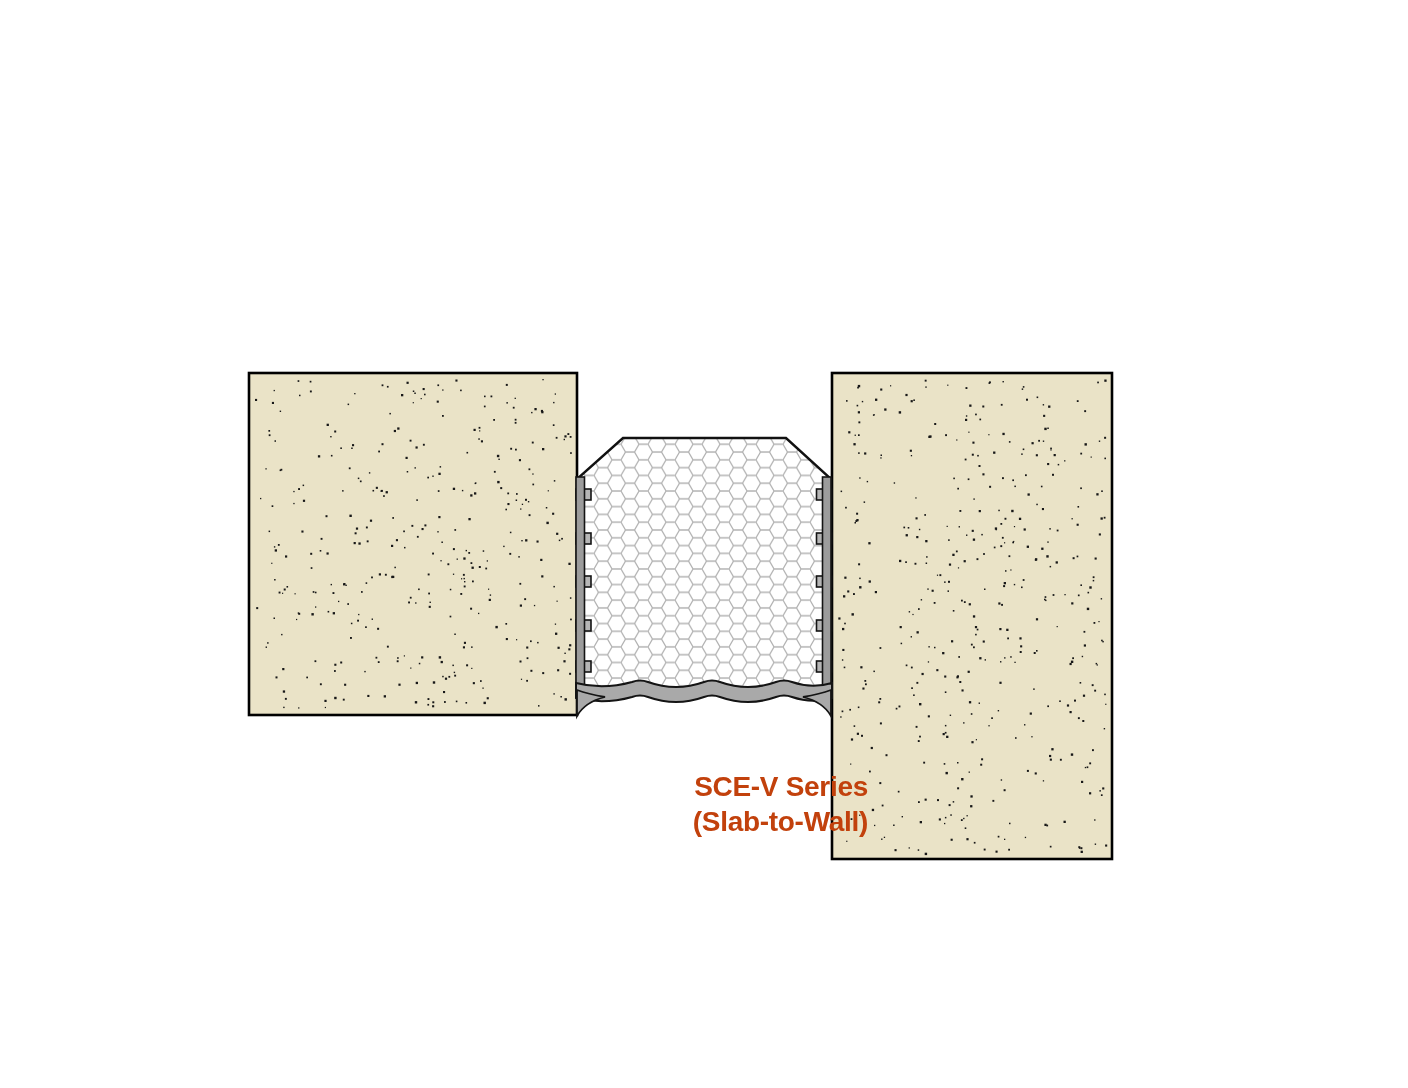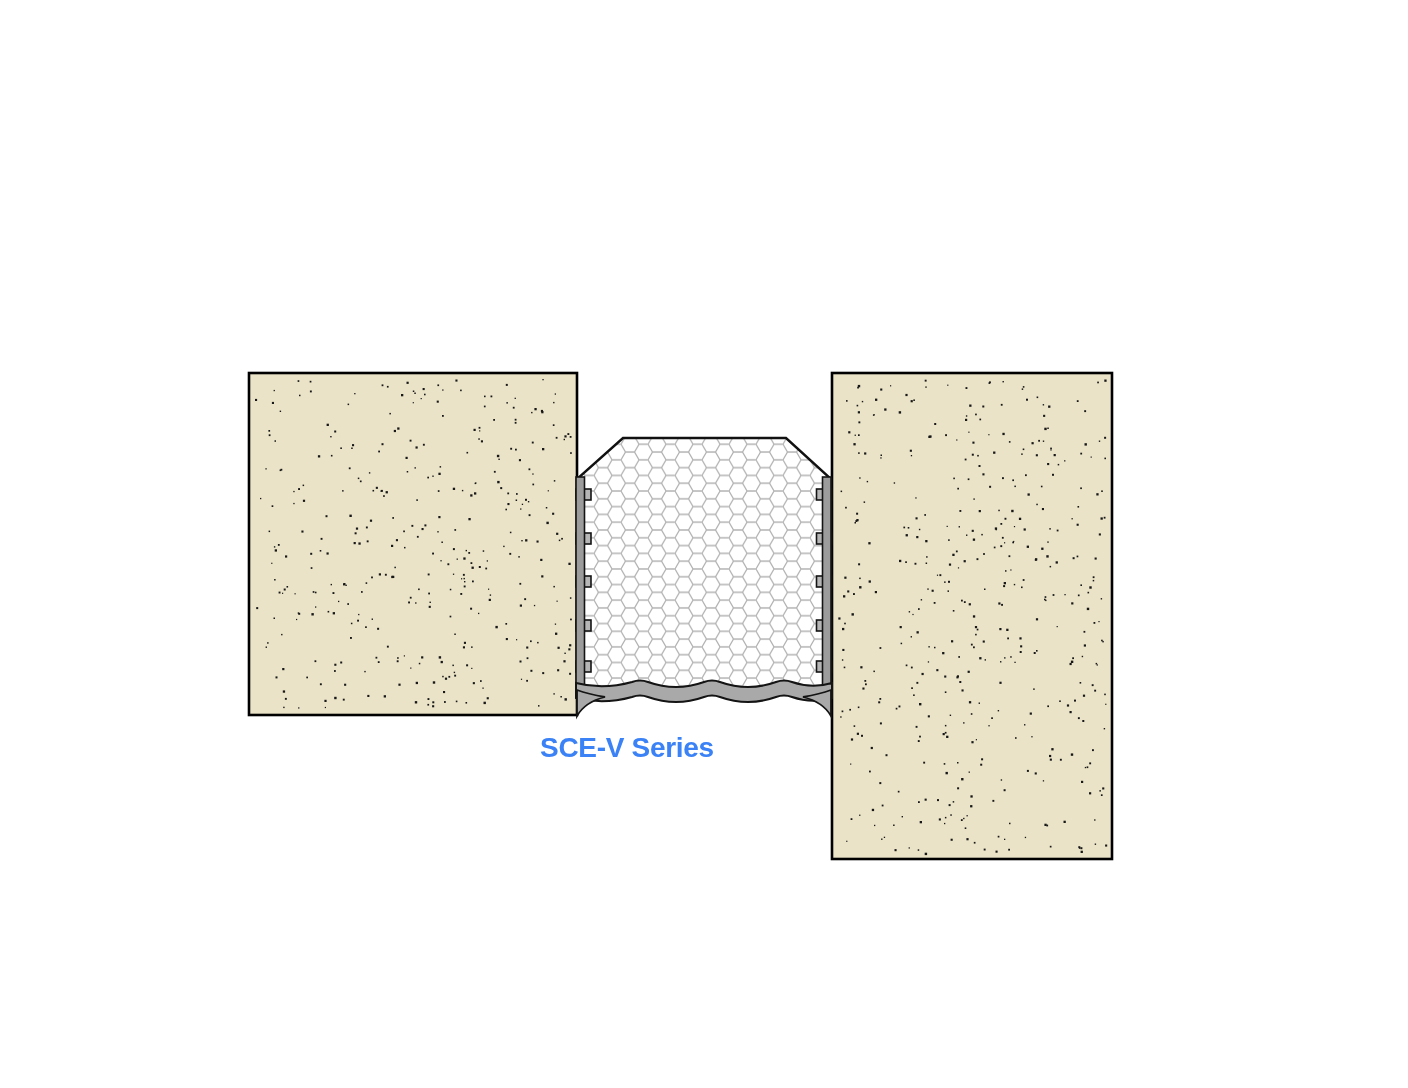--- a/index.html
+++ b/index.html
@@ -16,28 +16,28 @@
     overflow: hidden;
   }
   .diagram-svg {
     position: absolute;
     left: 0;
     top: 0;
   }
   .caption {
     position: absolute;
     left: 540px;
-    top: 730px;
+    top: 769px;
     width: 328px;
-    text-align: left;
+    text-align: right;
     font-weight: bold;
     font-size: 28px;
     line-height: 35px;
     letter-spacing: -0.3px;
-    color: #3b82f6;
+    color: #c2410c;
   }
   .caption span { display: block; }
 </style>
 </head>
 <body>
 
 <div class="canvas">
 
   <svg class="diagram-svg" width="1408" height="1088" viewBox="0 0 1408 1088">
     <defs>
@@ -886,15 +886,16 @@
              L832,698
              Q812,704 792,697 Q784,694 776,697 Q748,707 720,697 Q712,694 704,697
              Q676,707 648,697 Q640,694 632,697 Q603,705 576,698 Z" stroke-width="2" fill="#a9a9a9" stroke="#141414"></path>
 
     <path d="M577,690 L577,716 Q585,702 605,697 Q588,694 577,690 Z" stroke-width="1.8" fill="#a9a9a9" stroke="#141414"></path>
     <path d="M831,690 L831,716 Q823,702 803,697 Q820,694 831,690 Z" stroke-width="1.8" fill="#a9a9a9" stroke="#141414"></path>
   </svg>
 
   <div class="caption">
     <span>SCE-V Series</span>
+    <span>(Slab-to-Wall)</span>
   </div>
 
 </div>
 
 </body></html>

